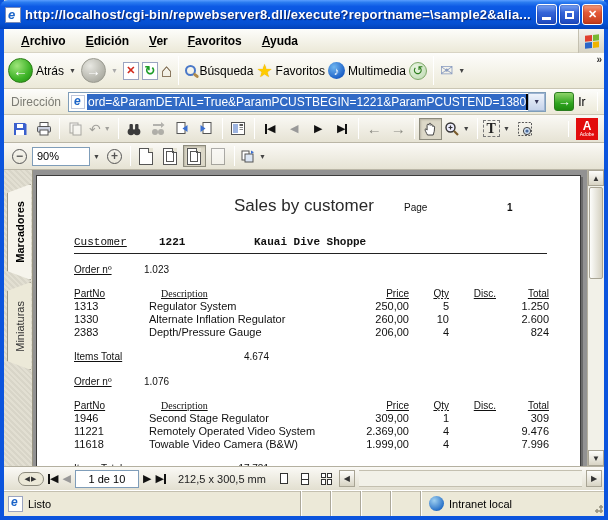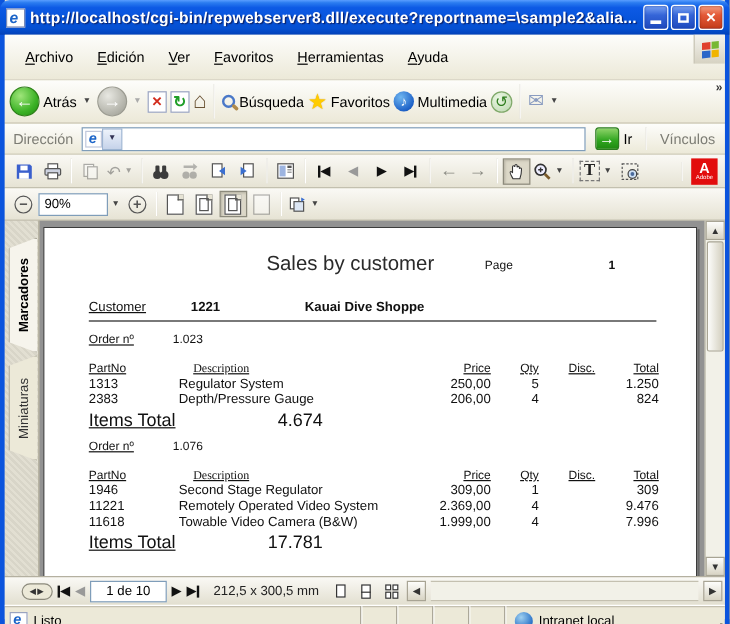--- a/index.html
+++ b/index.html
@@ -16,22 +16,22 @@
   .title-text { color:#fff; font-weight:bold; font-size:13px; flex:1; white-space:nowrap; overflow:hidden;
     text-shadow:1px 1px 1px #0a1e63; letter-spacing:.2px; }
   .tb-btns { display:flex; gap:2px; }
   .tb-btn { width:21px; height:21px; border-radius:3px; border:1px solid #fff;
     color:#fff; font-size:11px; font-weight:bold; display:flex; align-items:center; justify-content:center;
     background:linear-gradient(180deg,#7ba4f2 0%,#3565d8 40%,#1e49bd 100%); box-shadow:inset 0 0 2px #1a3a9c; }
   .tb-btn.close { background:linear-gradient(180deg,#f2a083 0%,#e45937 40%,#c33c1b 100%); box-shadow:inset 0 0 2px #8c1f04; }
   .tb-btn .maxsq { width:9px; height:8px; border:2px solid #fff; display:block; }
   .tb-btn .minbar { width:9px; height:3px; background:#fff; display:block; margin-top:8px; }
   
-  .menubar { height:38px; background:linear-gradient(180deg,#fdfdfb,#ece9d8); border-bottom:1px solid #d8d4c4;
-    display:flex; align-items:center; padding-left:8px; gap:2px; position:relative; }
+  .menubar { height:24px; background:linear-gradient(180deg,#fdfdfb,#ece9d8); border-bottom:1px solid #d8d4c4;
+    display:flex; align-items:center; padding-left:8px; gap:2px; position:relative;font-weight:bold; }
   .menu-item { font-size:12px; color:#000; padding:3px 9px; }
   .menu-item::first-letter { text-decoration:underline; }
   .winflag { position:absolute; right:0; top:0; width:26px; height:24px;
     background:linear-gradient(180deg,#f4f3ee,#d6d2c2); border-left:1px solid #c4c0b0;
     display:flex; align-items:center; justify-content:center; }
   .flaggrid { width:14px; height:13px; display:grid; grid-template-columns:1fr 1fr; grid-template-rows:1fr 1fr; gap:1px; transform:skewY(-6deg); }
   .flaggrid i:nth-child(1){background:#e03f2d;} .flaggrid i:nth-child(2){background:#78b832;}
   .flaggrid i:nth-child(3){background:#2a66c8;} .flaggrid i:nth-child(4){background:#f0b400;}
   
   .ietb { height:36px; background:linear-gradient(180deg,#fdfdfb,#ece9d8); border-bottom:1px solid #cac6b4;
@@ -111,35 +111,35 @@
   .docarea { flex:1; background:#929292; position:relative; overflow:hidden; }
   .page { position:absolute; left:3px; top:5px; width:545px; height:640px; background:#fff;
     border:1px solid #3c3c3c; box-shadow:2px 2px 0 #6a6a6a; padding:0 33px 0 37px; color:#111; }
   .vscroll { width:17px; background:#f2f1e8; border-left:1px solid #b4b0a0; display:flex; flex-direction:column; }
   .sbtn { height:16px; background:linear-gradient(180deg,#fdfdfb,#d8d4c4); border:1px solid #a8a494;
     font-size:8px; color:#333; display:flex; align-items:center; justify-content:center; }
   .sthumb { height:92px; margin:1px; background:linear-gradient(90deg,#fdfdfb,#d4d0c0); border:1px solid #a8a494; border-radius:2px; }
   .strack { flex:1; }
   
   .rtitle-row { position:relative; height:20px; margin-top:24px; }
-  .rtitle { position:absolute; left:148px; top:-4px; font-size:17px; color:#2a2a2a; }
+  .rtitle { position:absolute; left:160px; top:-4px; font-size:17px; color:#2a2a2a; }
   .rpage-lbl { position:absolute; left:330px; top:2px; font-size:10px; }
   .rpage-num { position:absolute; left:433px; top:2px; font-size:10px; font-weight:bold; }
-  .cust-row { margin-top:16px; display:grid; grid-template-columns:85px 95px auto; font-size:11px; }
+  .cust-row { margin-top:16px; display:grid; grid-template-columns:85px 95px auto; font-size:11px;font-family:Liberation Mono, monospace; }
   .cust-row .u { text-decoration:underline; }
   .cust-row b { font-size:11px; }
   .rule { margin-top:5px; border-top:1px solid #222; }
   .ord-row { margin-top:10px; display:grid; grid-template-columns:70px auto; font-size:10px; height:13px; }
   .ord-row .ol { text-decoration:underline; }
   .detail-row { display:grid; grid-template-columns:75px 190px 70px 40px 47px 53px; font-size:11px; height:13px; align-items:end; }
   .detail-row.head { margin-top:9px; font-size:10px; }
   .detail-row.head .col { text-decoration:underline; }
   .detail-row .c2,.detail-row .c3,.detail-row .c4,.detail-row .c5 { text-align:right; }
   .detail-row.head .c1 { padding-left:12px;font-family:Liberation Serif, serif; }
-  .items-row { margin-top:3px; display:grid; grid-template-columns:100px 95px; font-size:15px; height:15px; }
+  .items-row { margin-top:13px; display:grid; grid-template-columns:100px 95px; font-size:10px; height:15px; }
   .items-row .il { text-decoration:underline; }
   .items-row .iv { text-align:right; }
   .order-section { margin-top:2px; }
   
   .navbar { height:24px; background:linear-gradient(180deg,#faf9f5,#e2dfd0); border-top:1px solid #b4b0a0;
     display:flex; align-items:center; padding:0 2px 0 14px; gap:4px; font-size:11px; }
   .split-pill { width:26px; height:14px; border:1px solid #8c8a7c; border-radius:7px; background:#ece9d8;
     font-size:7px; color:#333; display:flex; align-items:center; justify-content:center; letter-spacing:1px; }
   .pgbox { width:64px; height:18px; background:#fff; border:1px solid #7f9db9; font-size:11px;
     display:flex; align-items:center; justify-content:center; }
@@ -190,21 +190,20 @@
           <span>✕</span>
         </div>
     </div>
   </div>
 
   <div class="menubar">
     <span class="menu-item">Archivo</span>
     <span class="menu-item">Edición</span>
     <span class="menu-item">Ver</span>
     <span class="menu-item">Favoritos</span>
-    <span class="menu-item">Herramientas</span>
     <span class="menu-item">Ayuda</span>
     <div class="winflag">
         <div class="flaggrid">
           <i></i>
           <i></i>
           <i></i>
           <i></i>
         </div>
       </div>
   </div>
@@ -243,20 +242,21 @@
     <span class="ddown">▼</span>
     <span class="chev-tr">»</span>
   </div>
 
   <div class="addrbar">
     <span class="addr-label">Dirección</span>
     <div class="addr-box">
       <div class="doc-ico">
           <span>e</span>
         </div>
+      <div class="addr-sel">ord=&amp;ParamDETAIL=True&amp;ParamPCUSTBEGIN=1221&amp;ParamPCUSTEND=1380</div>
       <div class="addr-dd">
           <span>▼</span>
         </div>
     </div>
     <div class="go-btn">
       <div class="go-sq">
           <span>→</span>
         </div>
       <span class="go-lbl">Ir</span>
     </div>
@@ -465,20 +465,28 @@
                 <span class="col c4">Disc.</span>
                 <span class="col c5">Total</span>
               </div>
               <div class="detail-row">
                 <span class="col c0">1313</span>
                 <span class="col c1">Regulator System</span>
                 <span class="col c2">250,00</span>
                 <span class="col c3">5</span>
                 <span class="col c4"></span>
                 <span class="col c5">1.250</span>
+              </div>
+              <div class="detail-row">
+                <span class="col c0">1330</span>
+                <span class="col c1">Alternate Inflation Regulator</span>
+                <span class="col c2">260,00</span>
+                <span class="col c3">10</span>
+                <span class="col c4"></span>
+                <span class="col c5">2.600</span>
               </div>
               <div class="detail-row">
                 <span class="col c0">2383</span>
                 <span class="col c1">Depth/Pressure Gauge</span>
                 <span class="col c2">206,00</span>
                 <span class="col c3">4</span>
                 <span class="col c4"></span>
                 <span class="col c5">824</span>
               </div>
               <div class="items-row">

